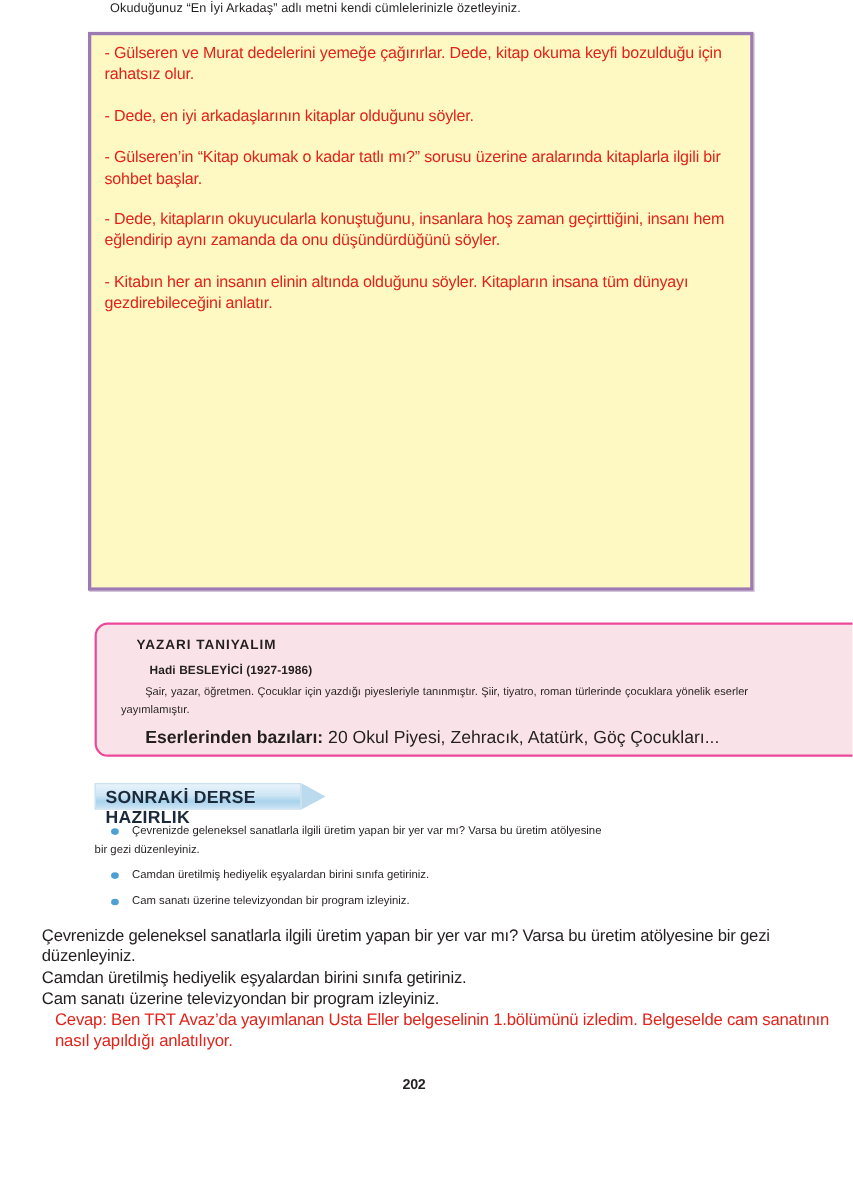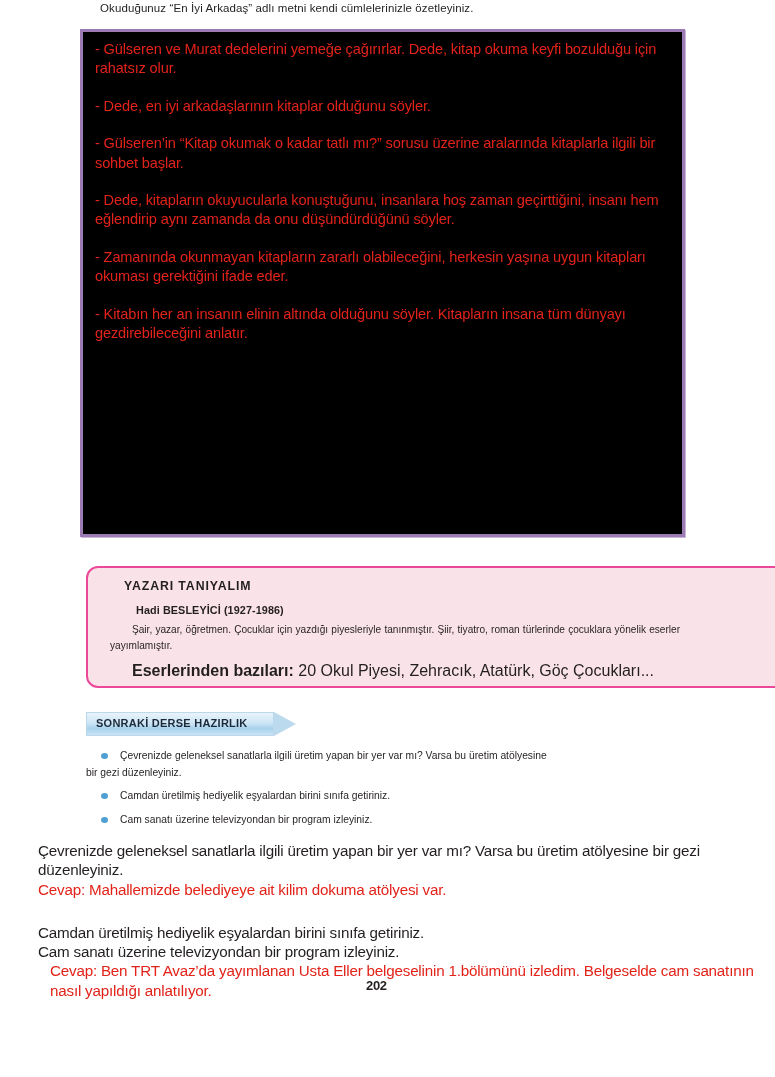--- a/index.html
+++ b/index.html
@@ -27,21 +27,21 @@
     white-space: nowrap;
   }
 
   
   .answer-box {
     position: absolute;
     left: 80px;
     top: 29px;
     width: 605px;
     height: 508px;
-    background: #000000;
+    background: #fef9c3;
     border: 3px solid #9c7bb5;
     box-sizing: border-box;
     box-shadow: 1px 1px 0 0 #cbb6d8;
   }
   .answer-inner {
     padding: 8px 14px 0 12px;
   }
   .ans-p {
     color: #e2231a;
     font-size: 14.6px;
@@ -128,21 +128,21 @@
     width: 0;
     height: 0;
     border-top: 12px solid transparent;
     border-bottom: 12px solid transparent;
     border-left: 22px solid #bcdaee;
   }
   .banner-label {
     position: absolute;
     left: 10px;
     top: 5px;
-    font-size: 11px;
+    font-size: 16px;
     font-weight: bold;
     color: #1b2a3a;
     letter-spacing: 0.25px;
     z-index: 2;
   }
 
   
   .bullets {
     position: absolute;
     left: 86px;
@@ -214,21 +214,20 @@
 <body>
 
 <div class="prompt-line">Okuduğunuz “En İyi Arkadaş” adlı metni kendi cümlelerinizle özetleyiniz.</div>
 
 <div class="answer-box">
   <div class="answer-inner">
     <p class="ans-p">- Gülseren ve Murat dedelerini yemeğe çağırırlar. Dede, kitap okuma keyfi bozulduğu için rahatsız olur.</p>
     <p class="ans-p">- Dede, en iyi arkadaşlarının kitaplar olduğunu söyler.</p>
     <p class="ans-p">- Gülseren’in “Kitap okumak o kadar tatlı mı?” sorusu üzerine aralarında kitaplarla ilgili bir sohbet başlar.</p>
     <p class="ans-p">- Dede, kitapların okuyucularla konuştuğunu, insanlara hoş zaman geçirttiğini, insanı hem eğlendirip aynı zamanda da onu düşündürdüğünü söyler.</p>
-    <p class="ans-p">- Zamanında okunmayan kitapların zararlı olabileceğini, herkesin yaşına uygun kitapları okuması gerektiğini ifade eder.</p>
     <p class="ans-p">- Kitabın her an insanın elinin altında olduğunu söyler. Kitapların insana tüm dünyayı gezdirebileceğini anlatır.</p>
   </div>
 </div>
 
 <div class="author-box">
   <div class="author-title">YAZARI TANIYALIM</div>
   <div class="author-name">Hadi BESLEYİCİ (1927-1986)</div>
   <div class="author-bio">Şair, yazar, öğretmen. Çocuklar için yazdığı piyesleriyle tanınmıştır. Şiir, tiyatro, roman türlerinde çocuklara yönelik eserler yayımlamıştır.</div>
   <div class="author-works">
     <b>Eserlerinden bazıları:</b><span> 20 Okul Piyesi, Zehracık, Atatürk, Göç Çocukları...</span>
@@ -252,21 +251,20 @@
     <span>Camdan üretilmiş hediyelik eşyalardan birini sınıfa getiriniz.</span>
   </div>
   <div class="bullet-item">
     <span class="dot"></span>
     <span>Cam sanatı üzerine televizyondan bir program izleyiniz.</span>
   </div>
 </div>
 
 <div class="qa-block">
   <p class="qa-q">Çevrenizde geleneksel sanatlarla ilgili üretim yapan bir yer var mı? Varsa bu üretim atölyesine bir gezi düzenleyiniz.</p>
-  <p class="qa-a">Cevap: Mahallemizde belediyeye ait kilim dokuma atölyesi var.</p>
 
   <p class="qa-q">Camdan üretilmiş hediyelik eşyalardan birini sınıfa getiriniz.</p>
 
   <p class="qa-q">Cam sanatı üzerine televizyondan bir program izleyiniz.</p>
   <p class="qa-a last">Cevap: Ben TRT Avaz’da yayımlanan Usta Eller belgeselinin 1.bölümünü izledim. Belgeselde cam sanatının nasıl yapıldığı anlatılıyor.</p>
 </div>
 
 <div class="page-number">202</div>
 
 </body></html>

